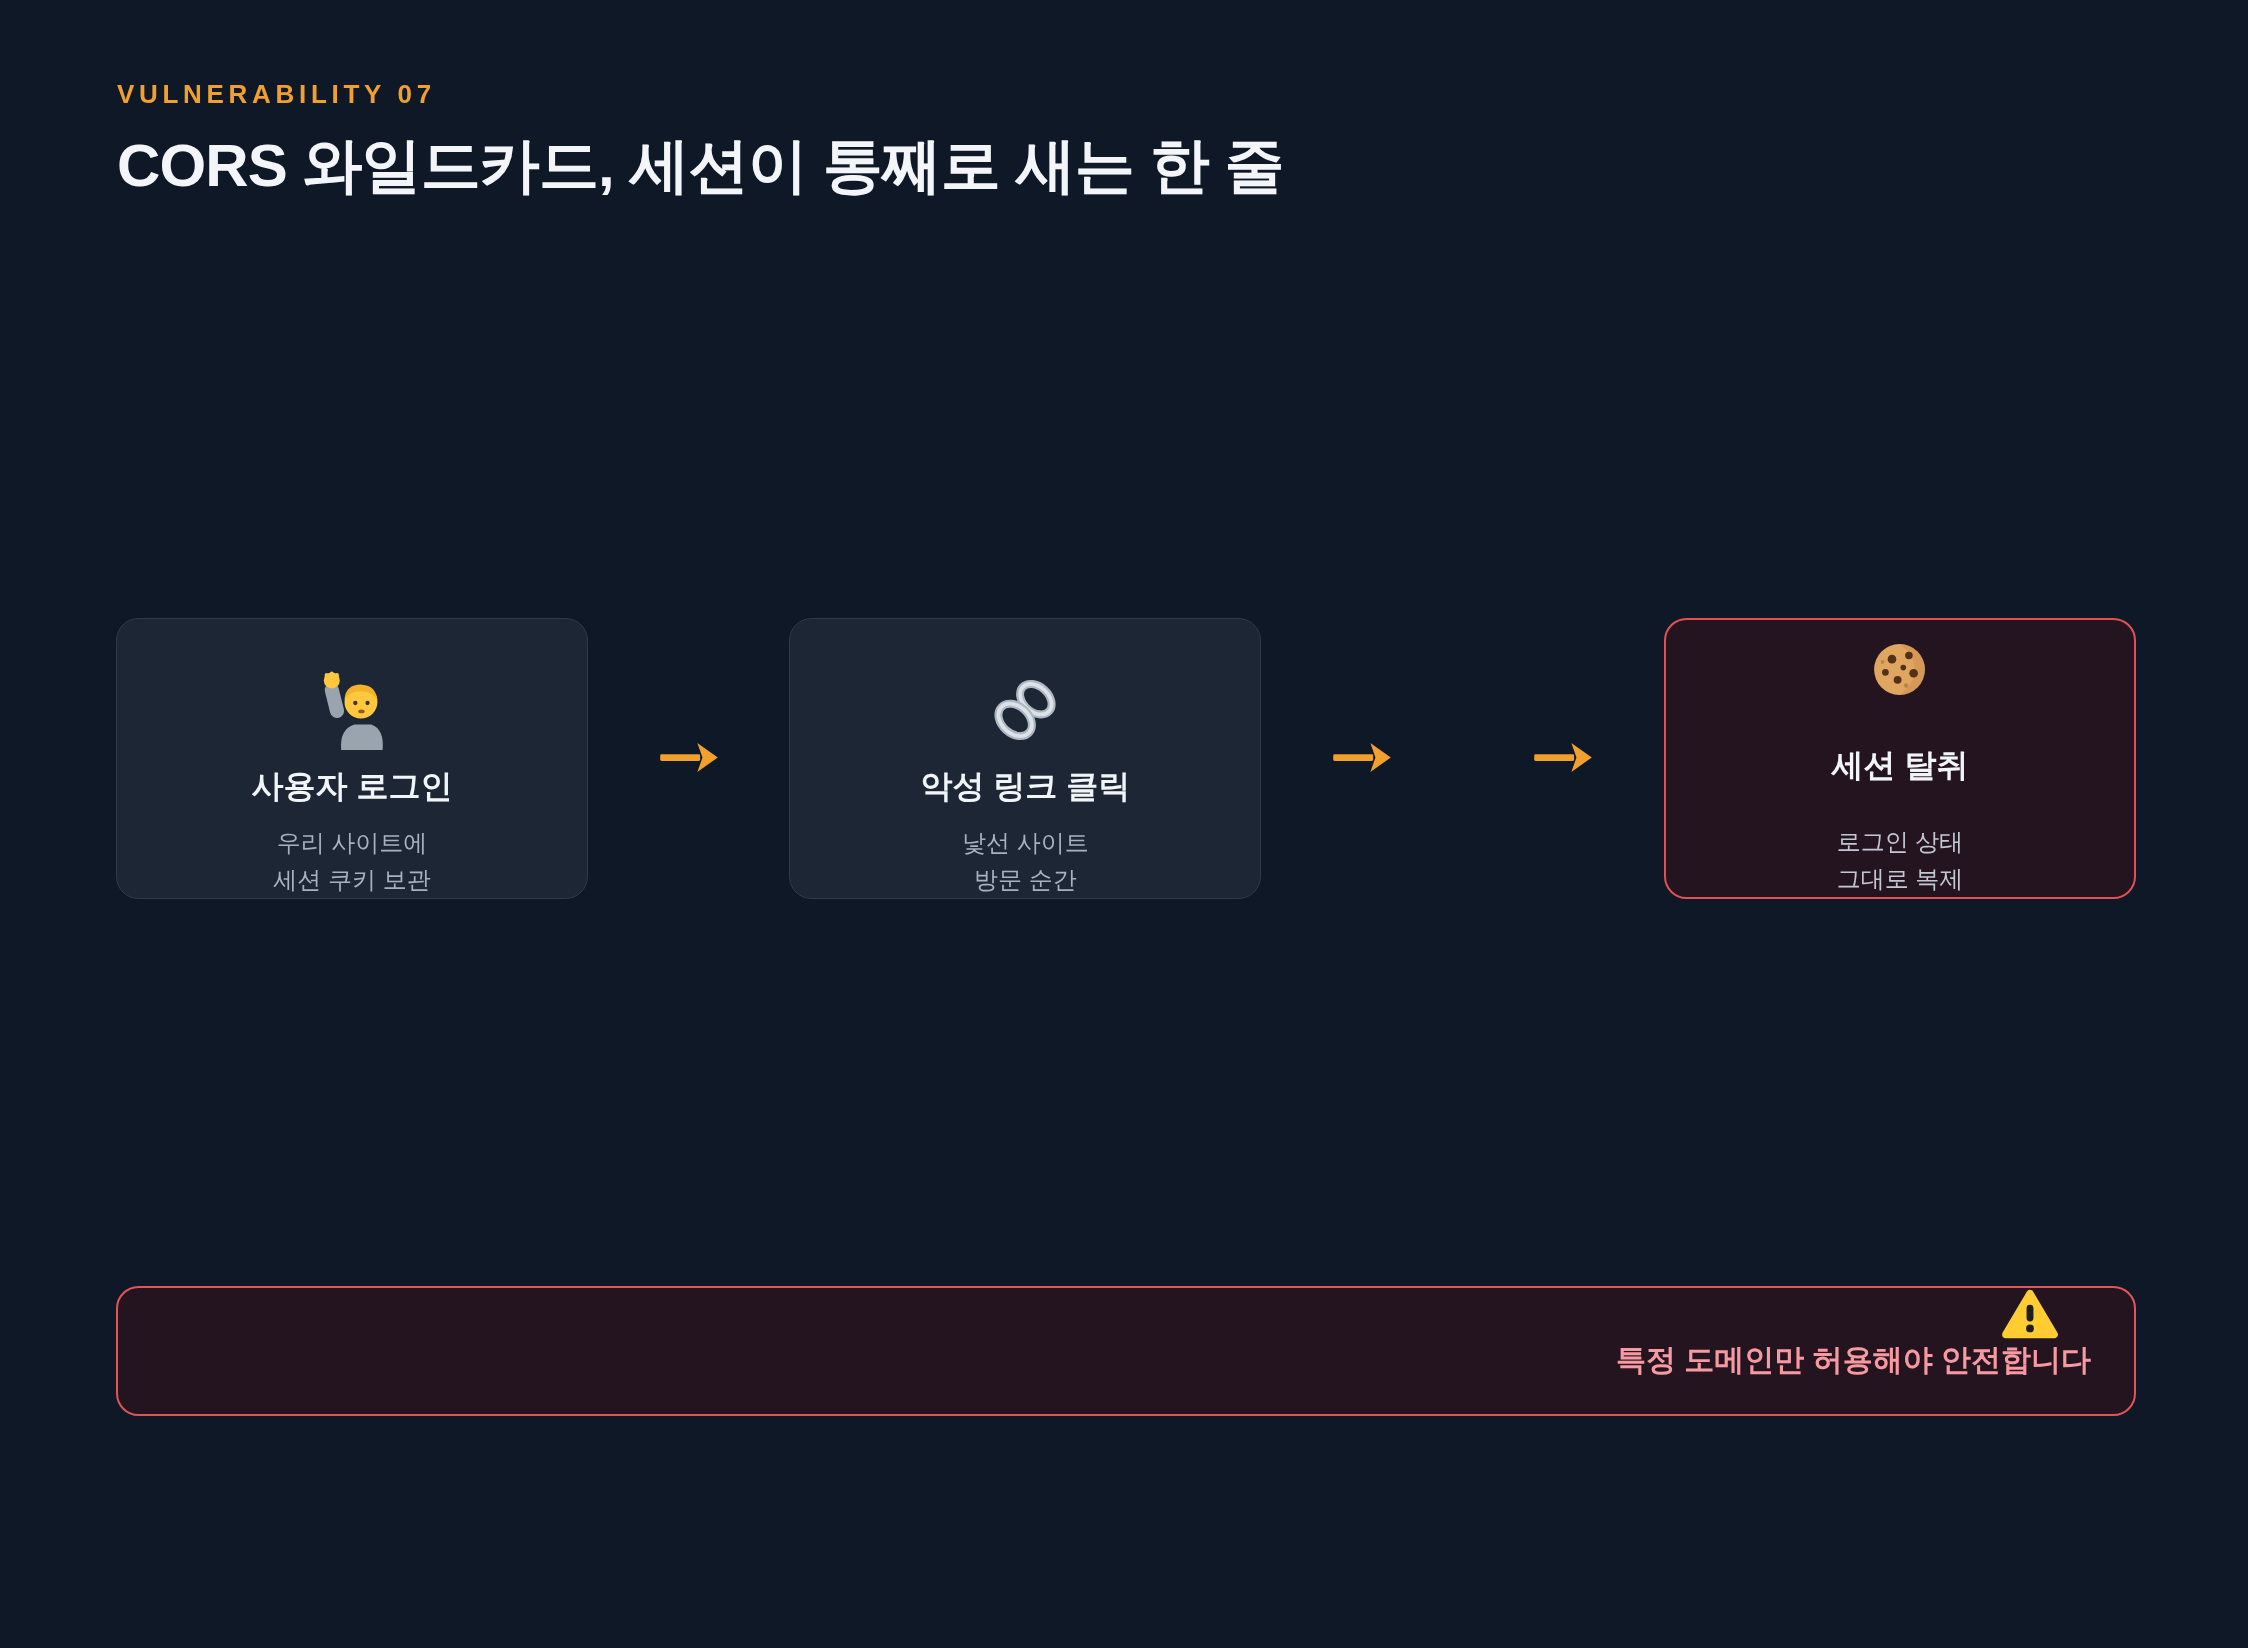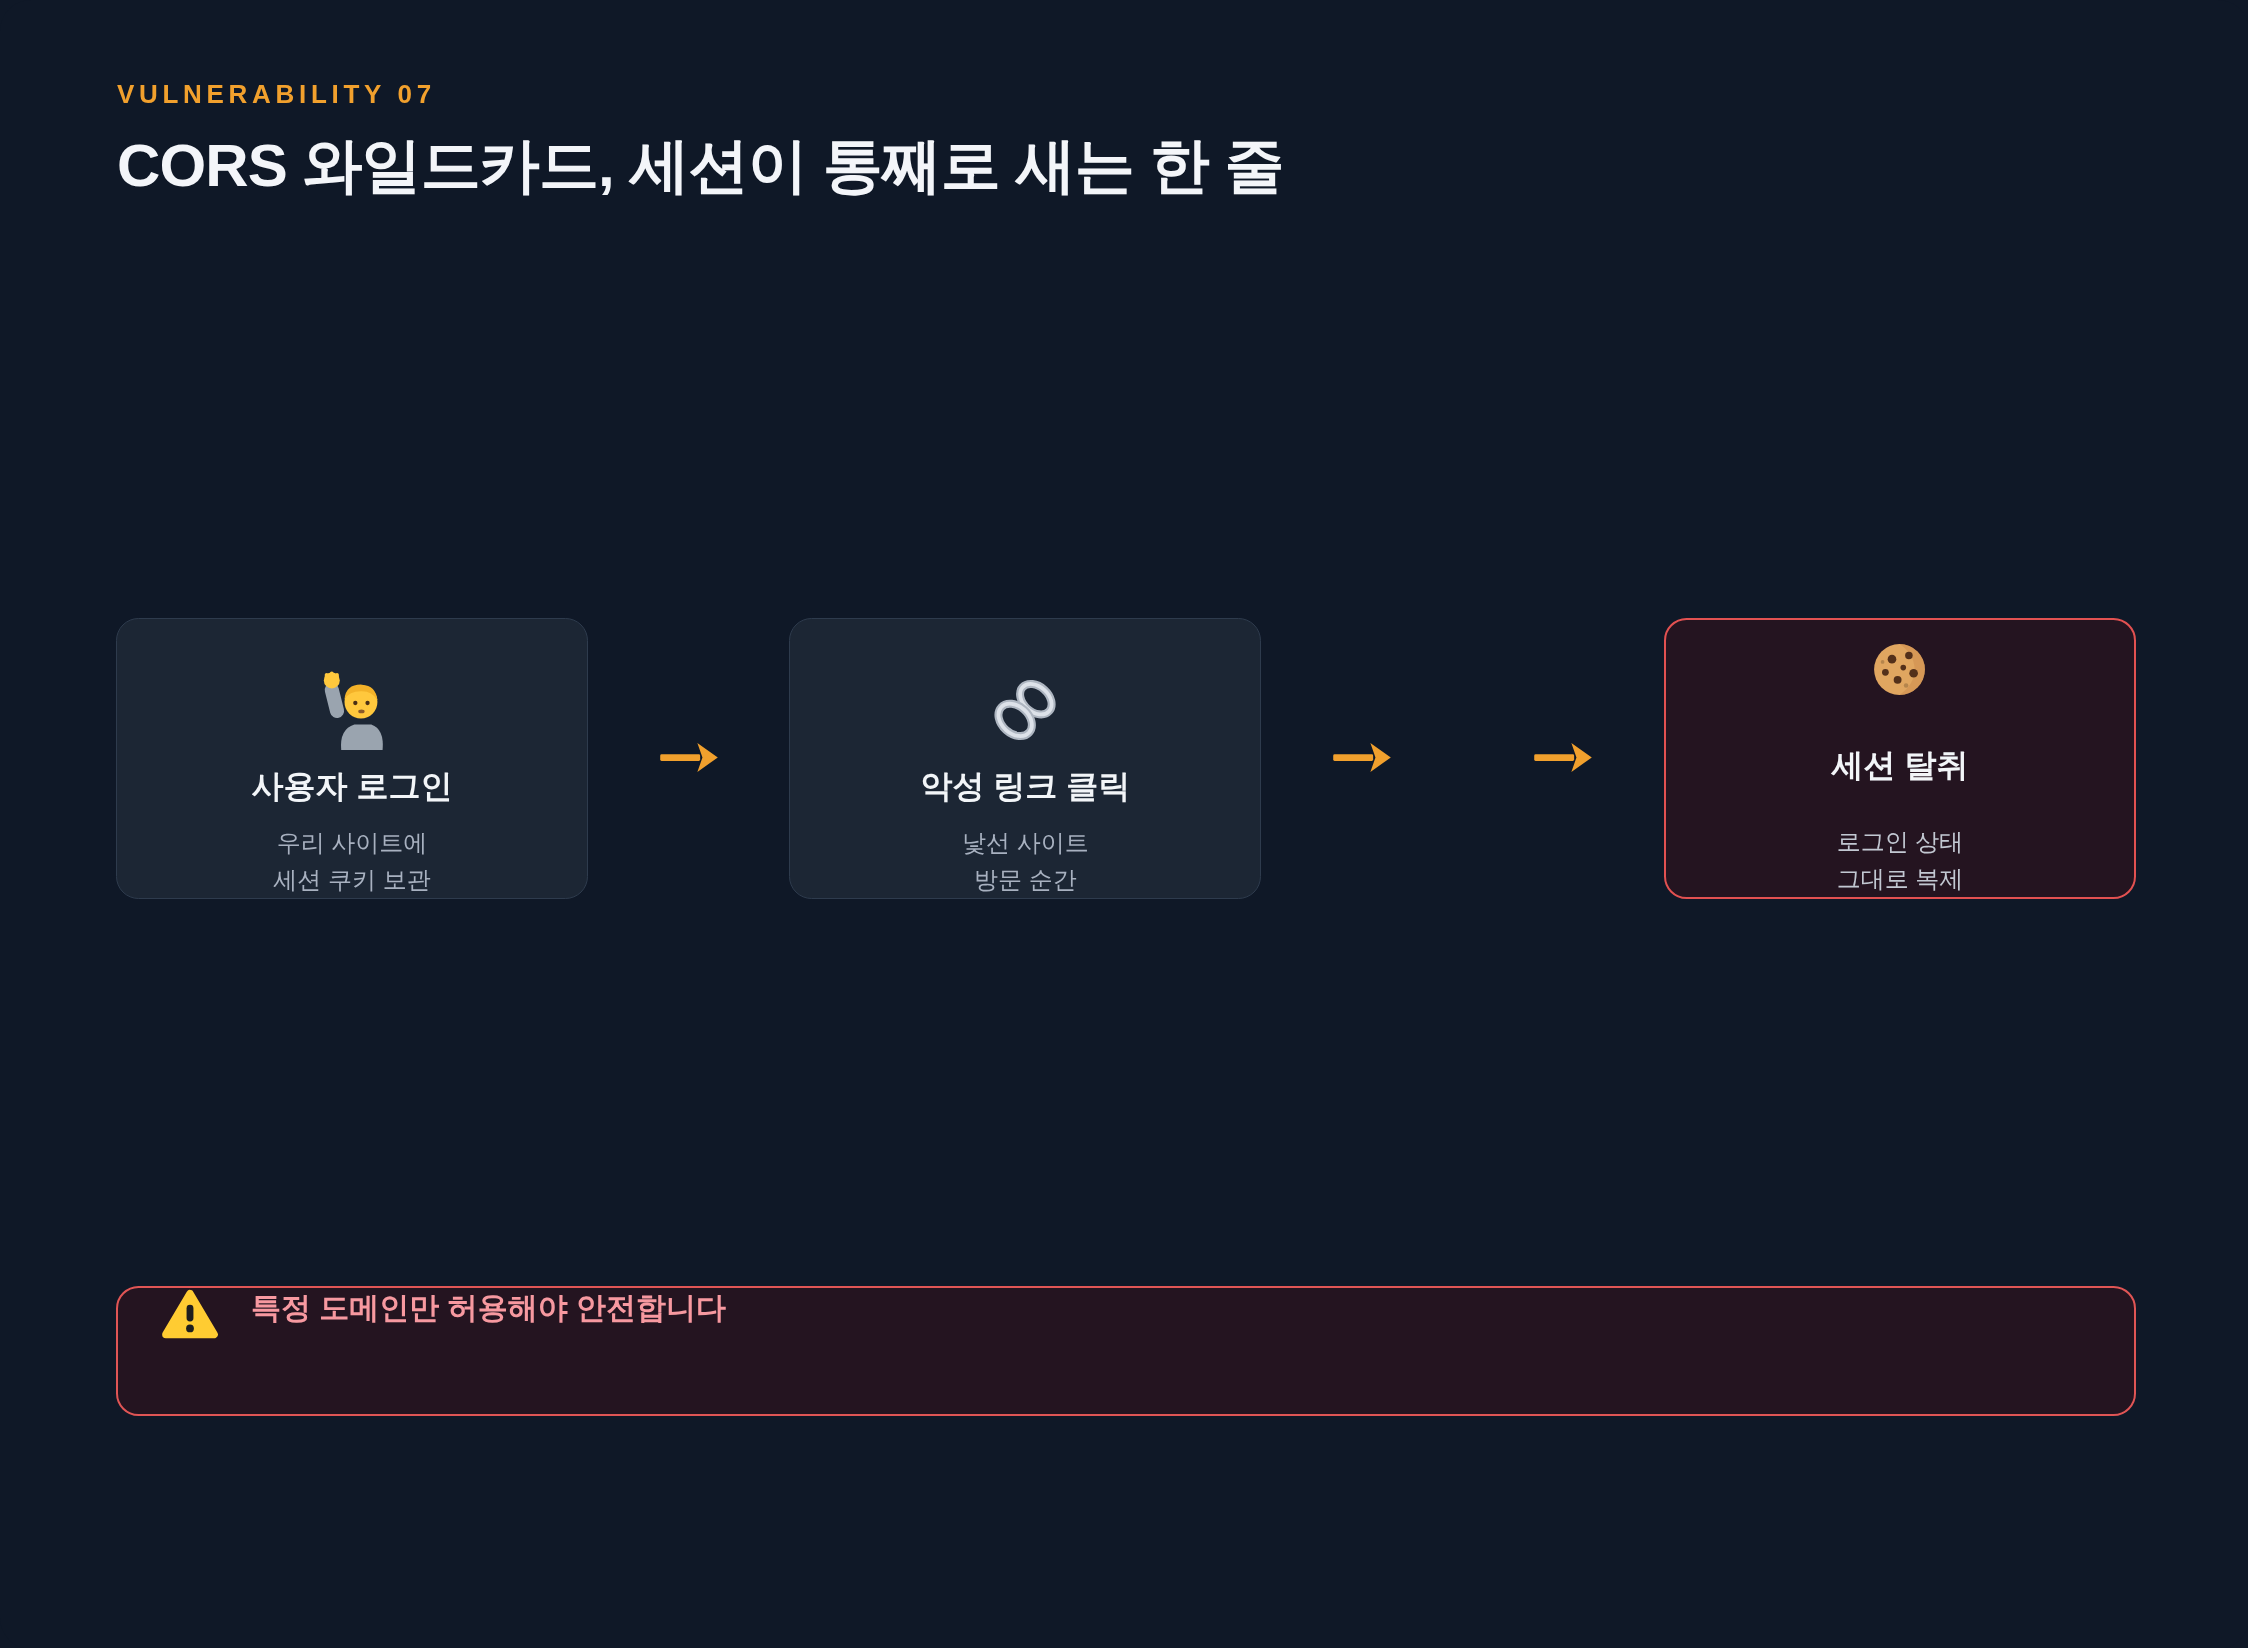--- a/index.html
+++ b/index.html
@@ -97,22 +97,23 @@
     position: absolute;
     left: 116px;
     top: 1286px;
     width: 2020px;
     height: 130px;
     box-sizing: border-box;
     background: #241420;
     border: 2.8px solid #E05555;
     border-radius: 22.5px;
     display: flex;
-    align-items: flex-start;
+    align-items: flex-end;
     padding: 0 43px;
+    flex-direction: column;
   }
   .alert-icon {
     width: 58px;
     height: 52px;
     margin-right: 32px;
     flex: 0 0 auto;
     display: flex;
     align-items: center;
     justify-content: center;
   }

